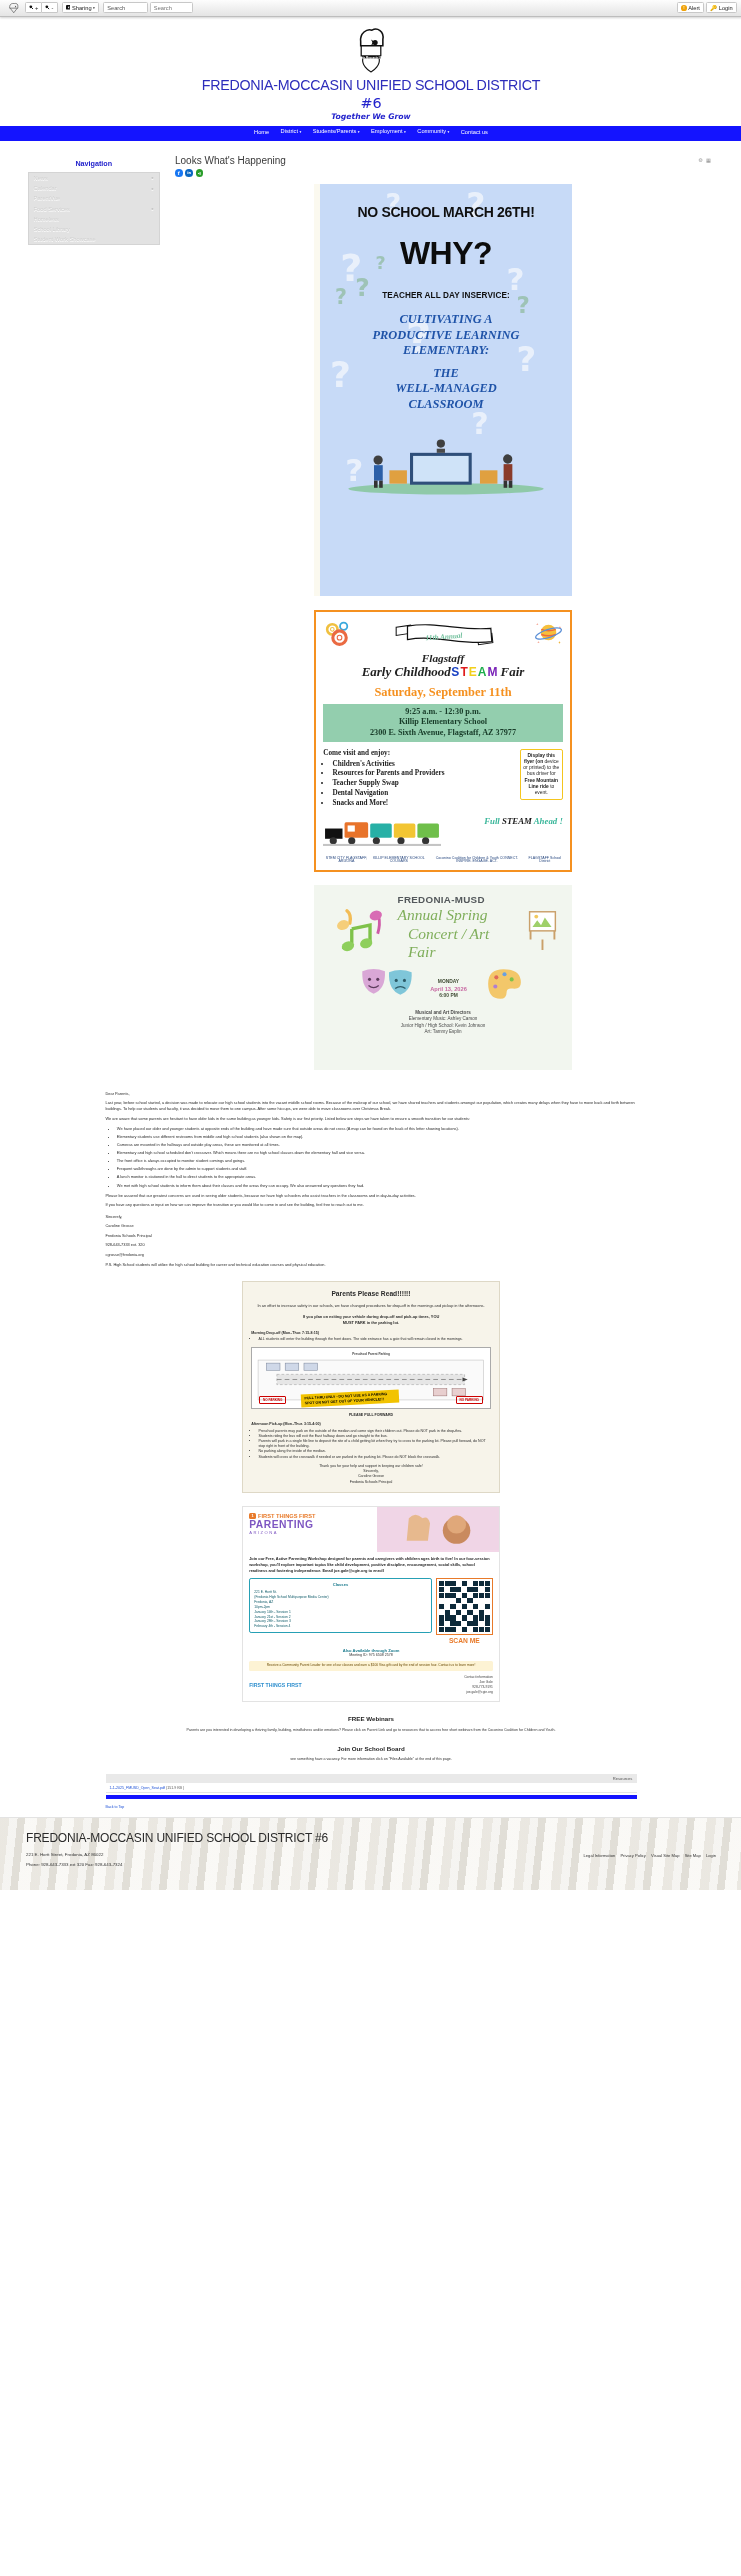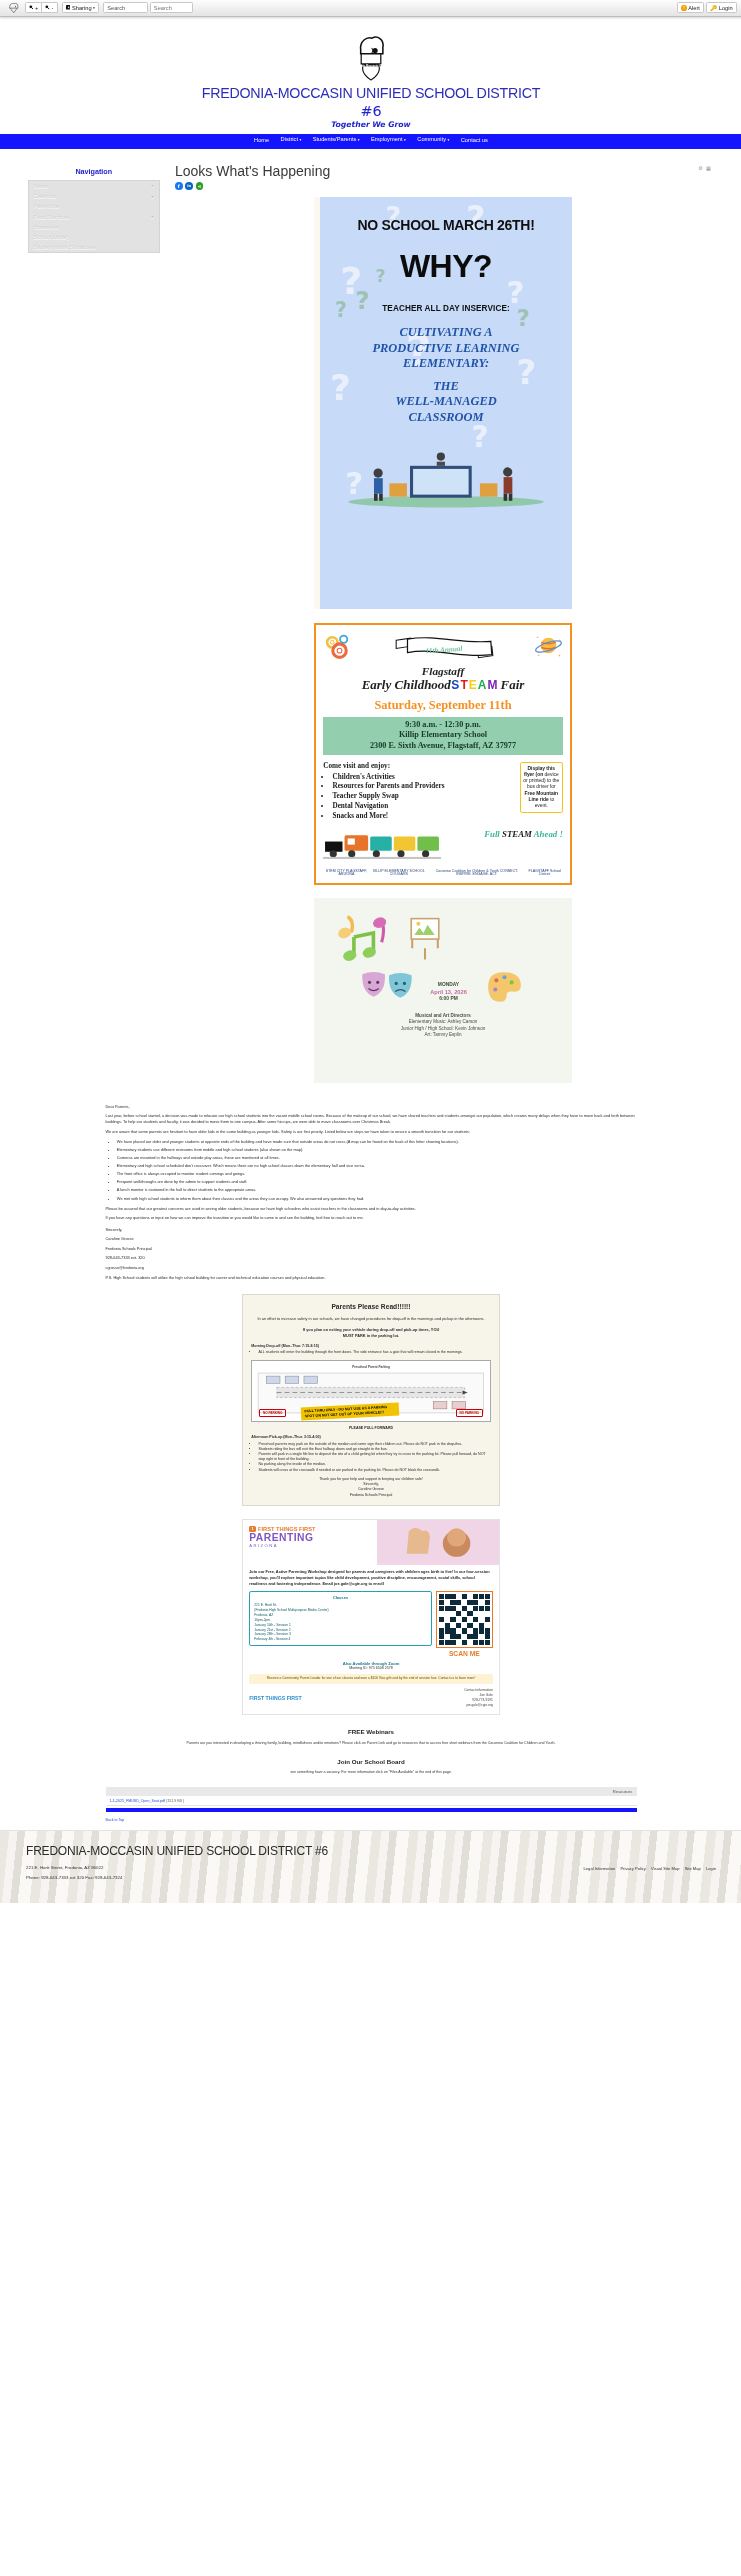--- a/index.html
+++ b/index.html
@@ -53,21 +53,21 @@
     color:#555;
     padding:0 2.6px;
     font-family:"Liberation Sans", sans-serif;
   }
   .tb-right { position:absolute; right:5.2px; display:flex; gap:2.1px; }
   .dot-icon { width:5.7px; height:5.7px; border-radius:50%; background:#f0a30a; color:#fff; font-size:4.1px;
               display:flex; align-items:center; justify-content:center; font-weight:bold; }
   .key-icon { color:#e0a800; font-size:5.7px; }
 
   
-  .masthead { padding:15px 0 0; text-align:center; background:#fff; }
+  .masthead { padding:7px 0 0; text-align:center; background:#fff; }
   .crest { margin:0 auto; display:block; }
   .district-title {
     font-size:15.5px;
     letter-spacing:-0.3px;
     color:#2d2dbb;
     font-weight:400;
     margin:3.1px 0 0;
     font-family:"Liberation Sans Narrow","Liberation Sans", sans-serif;
     transform:scaleX(.92);
   }
@@ -112,21 +112,21 @@
     display:flex; justify-content:space-between; align-items:center;
     padding:2.1px 4.6px; font-size:5.7px; color:#d0d0d0;
     text-shadow:0 0.5px 0 #fff;
     cursor:pointer;
     font-family:"Liberation Sans Narrow","Liberation Sans", sans-serif;
   }
   .nav-row .arrow { font-size:4.1px; color:#b8b8b8; }
 
   .content { flex:1; padding:13.4px 31px 0 0; }
   .content-title {
-    font-size:14px; color:#3a3a3a; font-weight:400; margin:0 0 3.6px;
+    font-size:10px; color:#3a3a3a; font-weight:400; margin:0 0 3.6px;
     font-family:"Liberation Sans Narrow","Liberation Sans", sans-serif;
   }
   .social-row { display:flex; gap:2.6px; margin-bottom:7.2px; }
   .soc {
     width:7.7px;height:7.7px;border-radius:50%;display:flex;align-items:center;justify-content:center;
     color:#fff;font-size:4.6px;font-weight:bold;cursor:pointer;font-family:"DejaVu Sans",sans-serif;
   }
   .soc.fb { background:#1877f2; }
   .soc.li { background:#0a66c2; }
   .soc.sh { background:#2a9d2a; }
@@ -509,21 +509,21 @@
         <span class="steam-letter L-S">S</span>
         <span class="steam-letter L-T">T</span>
         <span class="steam-letter L-E">E</span>
         <span class="steam-letter L-A">A</span>
         <span class="steam-letter L-M">M</span>
         <span style="margin-left:2.6px;">Fair</span>
       </div>
 
       <div class="steam-date">Saturday, September 11th</div>
       <div class="steam-green">
-        <div>9:30 a.m. - 12:30 p.m.</div>
+        <div>9:25 a.m. - 12:30 p.m.</div>
         <div>Killip Elementary School</div>
         <div>2300 E. Sixth Avenue, Flagstaff, AZ 37977</div>
       </div>
 
       <div class="steam-body">
         <div class="steam-list">
           <div class="hd">Come visit and enjoy:</div>
           <ul>
             <li>Children's Activities</li>
             <li>Resources for Parents and Providers</li>
@@ -581,20 +581,25 @@
         <svg width="72" height="57" viewBox="0 0 140 110">
           <path d="M52 20 q10 8 6 26" stroke="#f2bc55" stroke-width="7" fill="none" stroke-linecap="round"></path>
           <ellipse cx="44" cy="50" rx="13" ry="10" fill="#f5ce7a" transform="rotate(-20 44 50)"></ellipse>
           <path d="M62 58 L100 50 L100 86" stroke="#7fc24a" stroke-width="7" fill="none"></path>
           <path d="M62 58 L62 92" stroke="#7fc24a" stroke-width="7" fill="none"></path>
           <ellipse cx="54" cy="94" rx="13" ry="10" fill="#8ecf5c" transform="rotate(-18 54 94)"></ellipse>
           <ellipse cx="92" cy="88" rx="13" ry="10" fill="#8ecf5c" transform="rotate(-18 92 88)"></ellipse>
           <path d="M118 32 q4 16 -2 36" stroke="#cf5aa7" stroke-width="6" fill="none"></path>
           <ellipse cx="112" cy="30" rx="13" ry="10" fill="#d86cb4" transform="rotate(-18 112 30)"></ellipse>
         </svg>
+        <div>
+          <div class="concert-brand">FREDONIA-MUSD</div>
+          <div class="concert-script">Annual Spring</div>
+          <div class="concert-script" style="margin-left:10.3px;">Concert / Art Fair</div>
+        </div>
         <svg width="46" height="52" viewBox="0 0 90 100">
           <path d="M20 20 L20 74 M70 20 L70 74 M45 74 L45 96" stroke="#caa06a" stroke-width="4"></path>
           <rect x="18" y="16" width="54" height="40" fill="#fff" stroke="#caa06a" stroke-width="3"></rect>
           <path d="M24 48 l10 -14 l8 10 l8 -16 l14 20 z" fill="#9fd06a"></path>
           <circle cx="32" cy="26" r="4" fill="#f2c95e"></circle>
         </svg>
       </div>
       <div style="display:flex;justify-content:center;gap:14.4px;align-items:center;margin-top:5.2px;">
         <svg width="57" height="38" viewBox="0 0 110 74">
           <path d="M6 10 q22 -8 44 0 q2 34 -22 44 q-24 -10 -22 -44 z" fill="#d9a7d6"></path>

